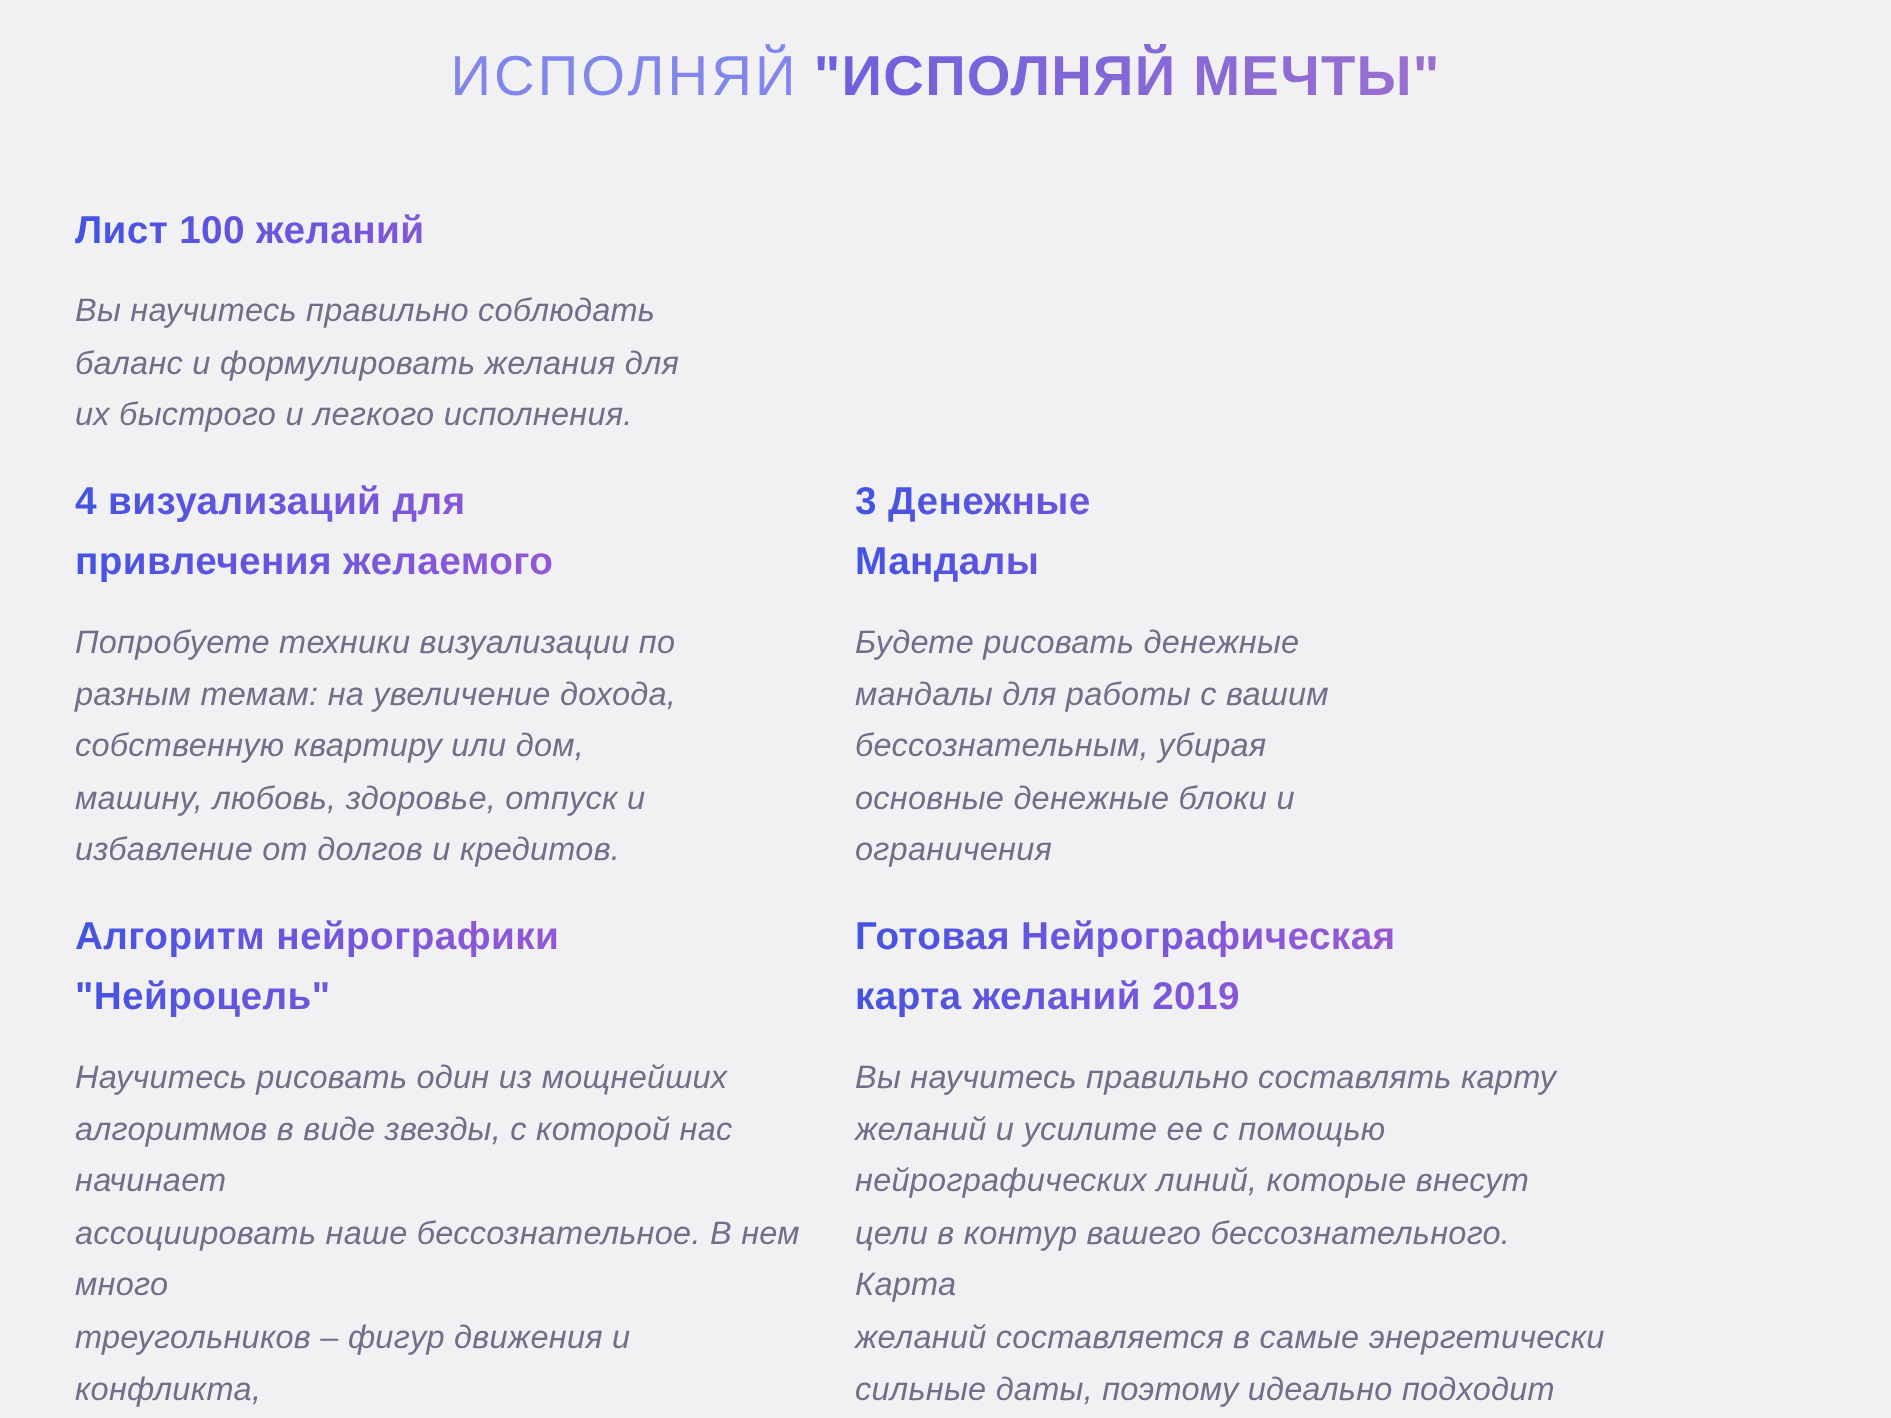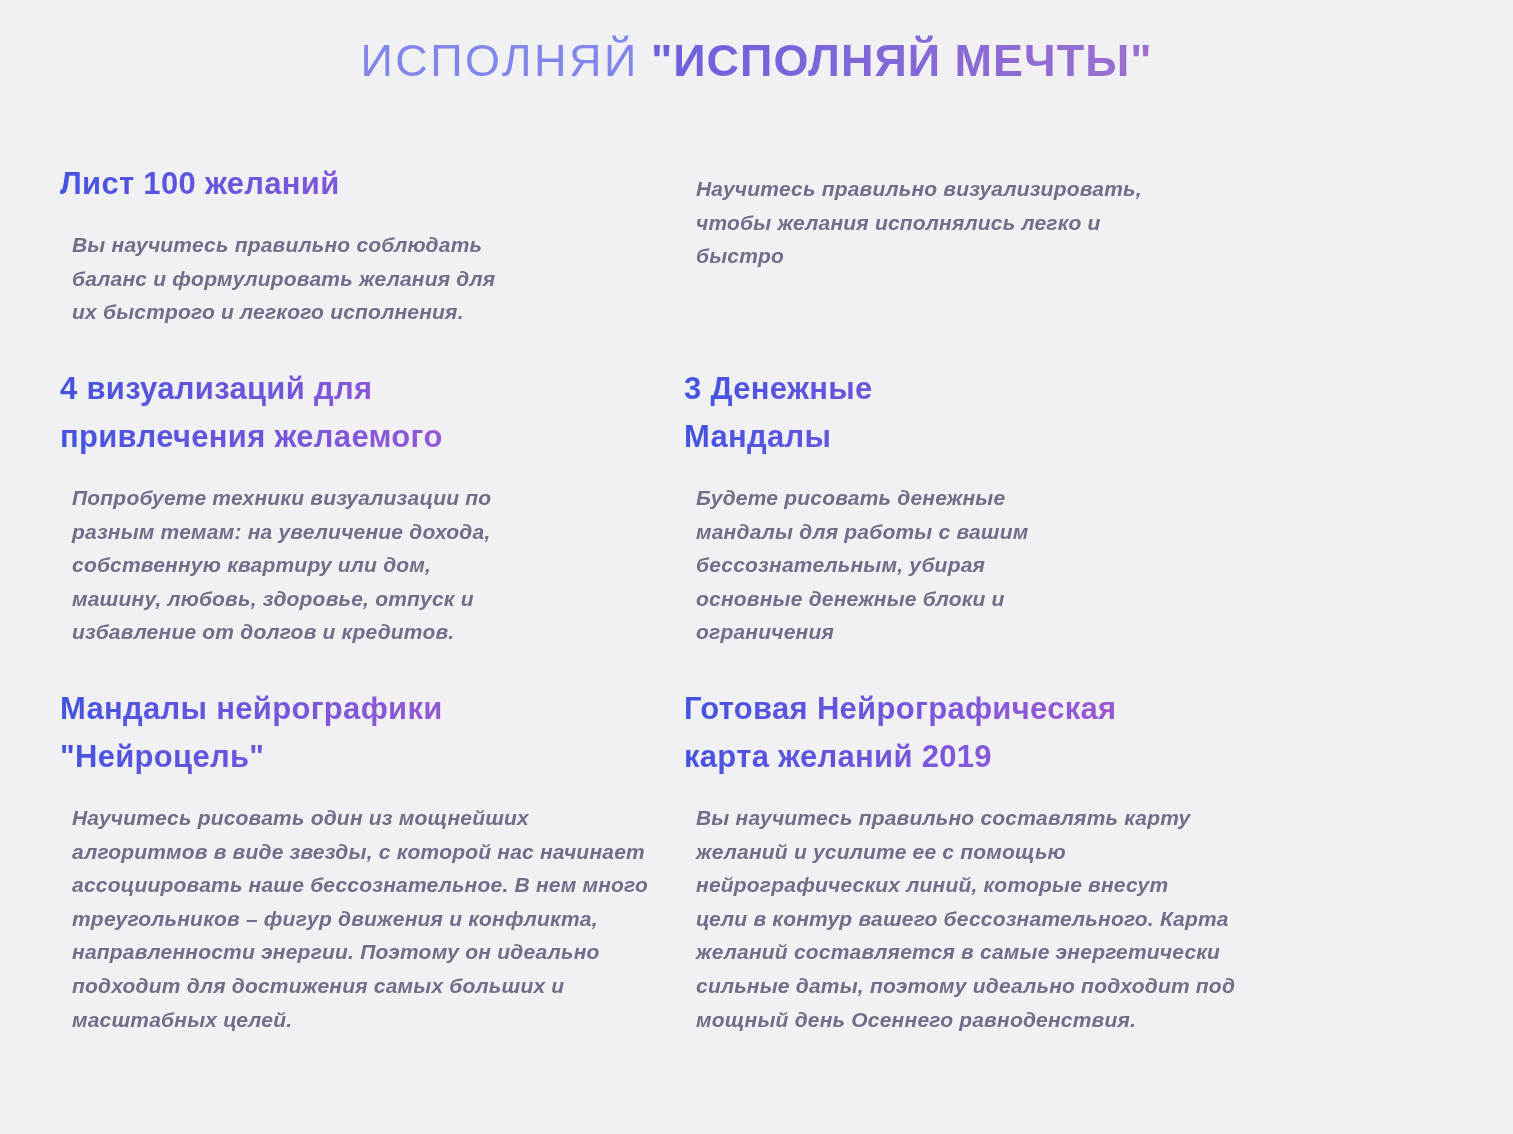--- a/index.html
+++ b/index.html
@@ -66,24 +66,24 @@
     font-weight: 700;
     line-height: 1.55;
     letter-spacing: 0.3px;
     white-space: pre-line;
     background-image: linear-gradient(92deg, var(--heading-from) 0%, var(--heading-mid) 50%, var(--heading-to) 100%);
     -webkit-background-clip: text;
     background-clip: text;
     color: transparent;
   }
   .block-desc {
-    margin: 12px;
-    font-size: 21px;
+    margin: 0;
+    font-size: 26px;
     font-style: italic;
-    font-weight: 700;
+    font-weight: 400;
     line-height: 1.6;
     color: var(--body-text);
     white-space: pre-line;
     letter-spacing: 0.2px;
   }
 </style>
 </head>
 <body>
 
 <div class="page">
@@ -95,23 +95,20 @@
   <div class="grid">
 
     <section class="block">
       <h2 class="block-title">Лист 100 желаний</h2>
       <p class="block-desc">Вы научитесь правильно соблюдать
 баланс и формулировать желания для
 их быстрого и легкого исполнения.</p>
     </section>
 
     <section class="block">
-      <p class="block-desc">Научитесь правильно визуализировать,
-чтобы желания исполнялись легко и
-быстро</p>
     </section>
 
     <section class="block">
       <h2 class="block-title">4 визуализаций для
 привлечения желаемого</h2>
       <p class="block-desc">Попробуете техники визуализации по
 разным темам: на увеличение дохода,
 собственную квартиру или дом,
 машину, любовь, здоровье, отпуск и
 избавление от долгов и кредитов.</p>
@@ -121,21 +118,21 @@
       <h2 class="block-title">3 Денежные
 Мандалы</h2>
       <p class="block-desc">Будете рисовать денежные
 мандалы для работы с вашим
 бессознательным, убирая
 основные денежные блоки и
 ограничения</p>
     </section>
 
     <section class="block">
-      <h2 class="block-title">Мандалы нейрографики
+      <h2 class="block-title">Алгоритм нейрографики
 "Нейроцель"</h2>
       <p class="block-desc">Научитесь рисовать один из мощнейших
 алгоритмов в виде звезды, с которой нас начинает
 ассоциировать наше бессознательное. В нем много
 треугольников – фигур движения и конфликта,
 направленности энергии. Поэтому он идеально
 подходит для достижения самых больших и
 масштабных целей.</p>
     </section>
 

